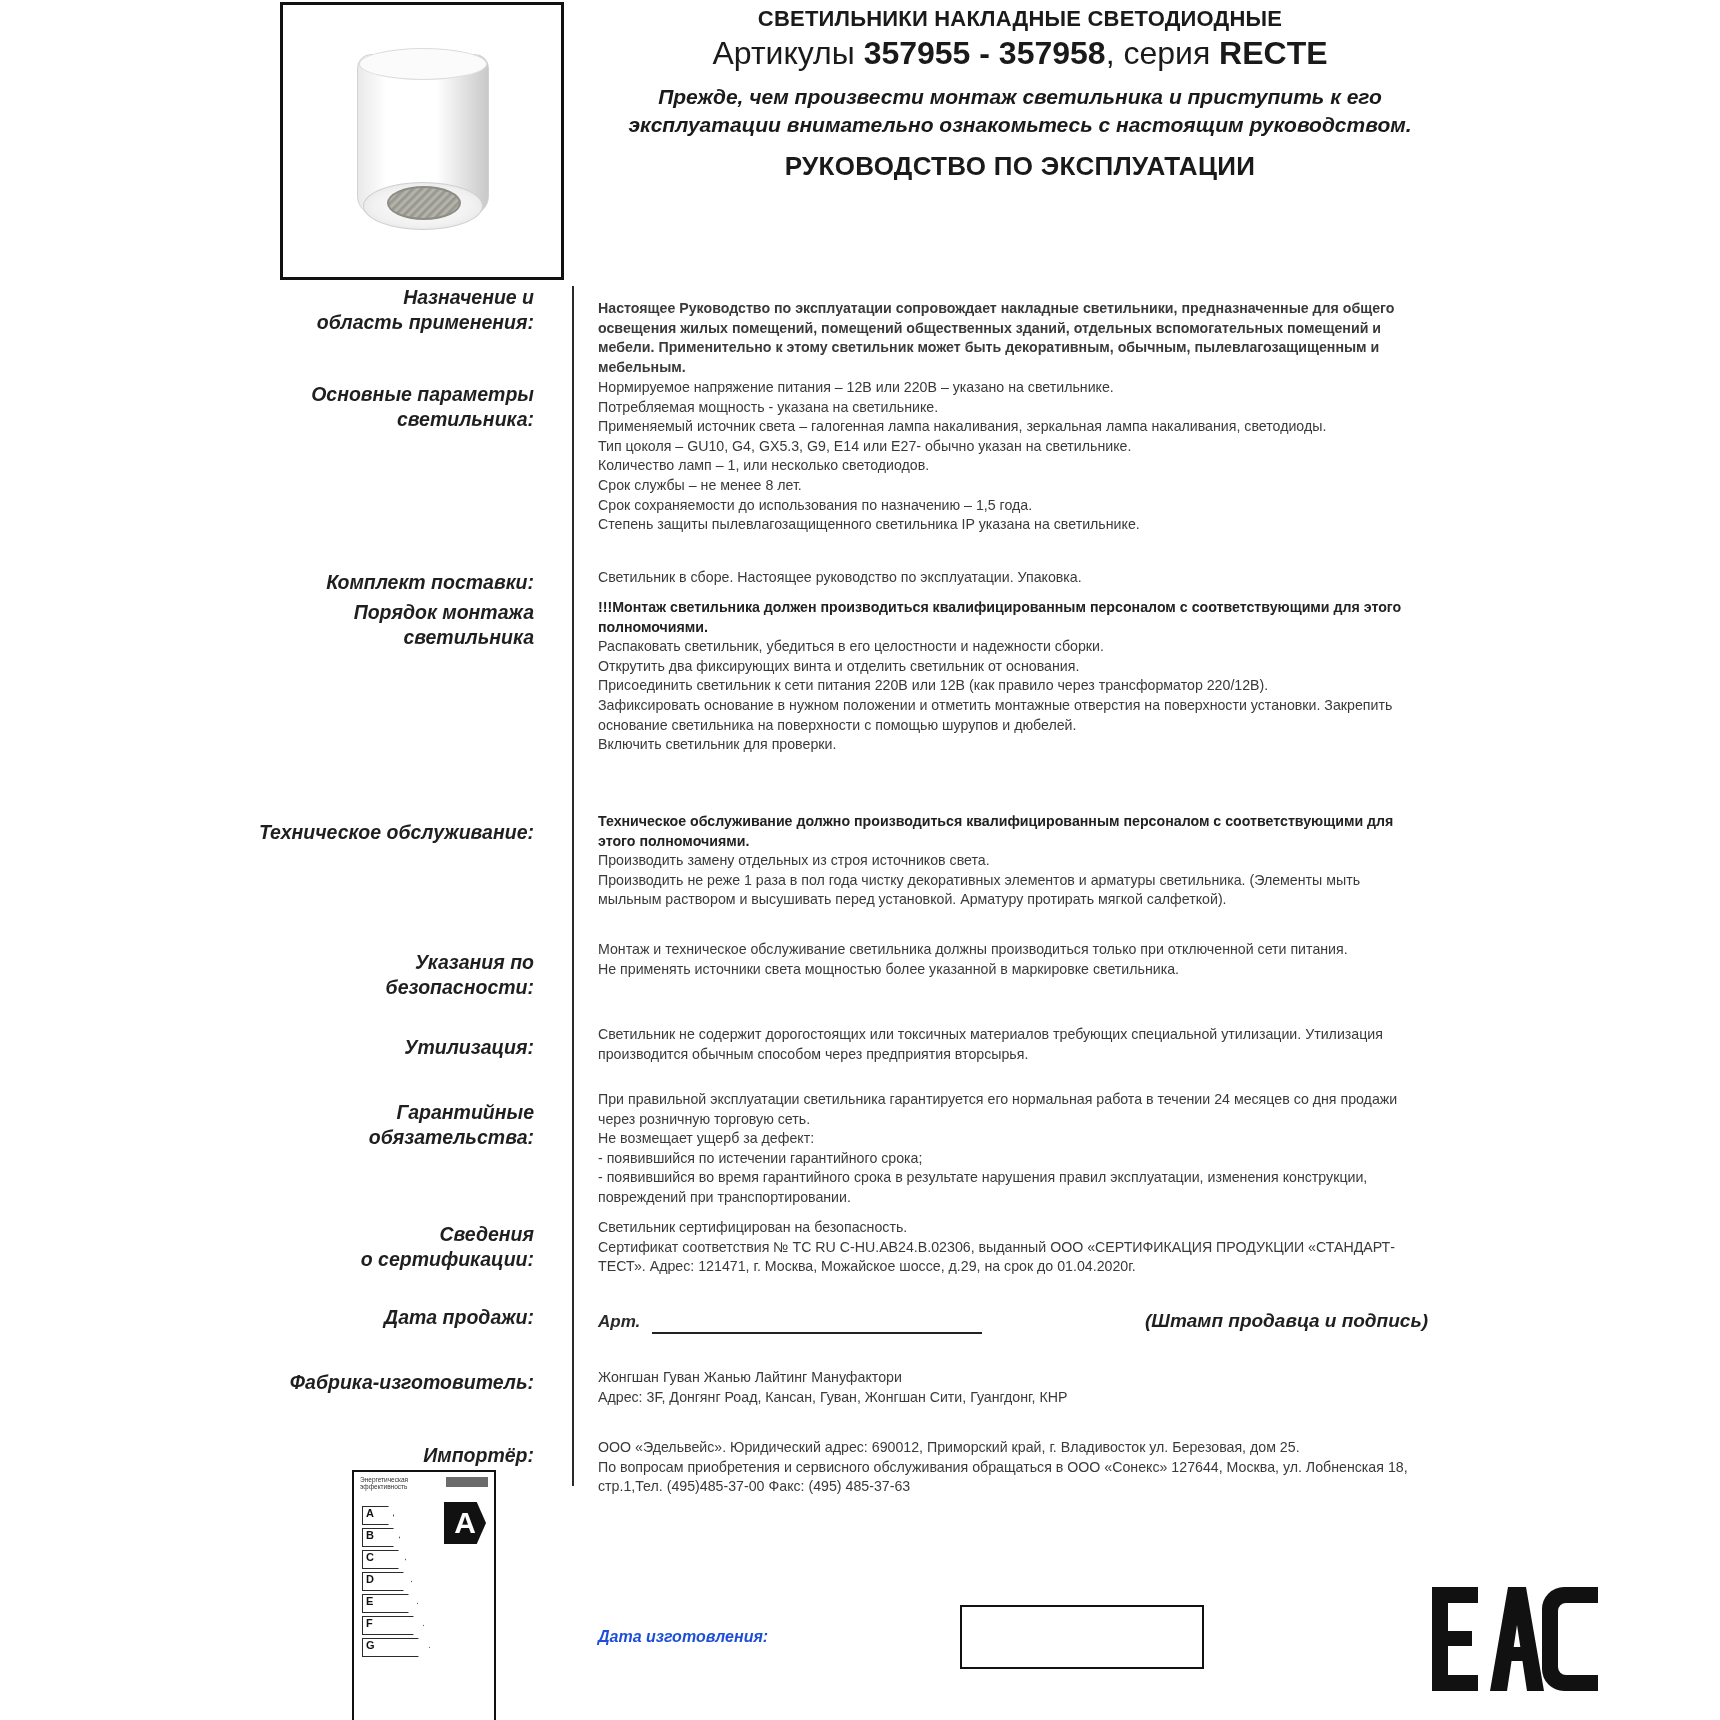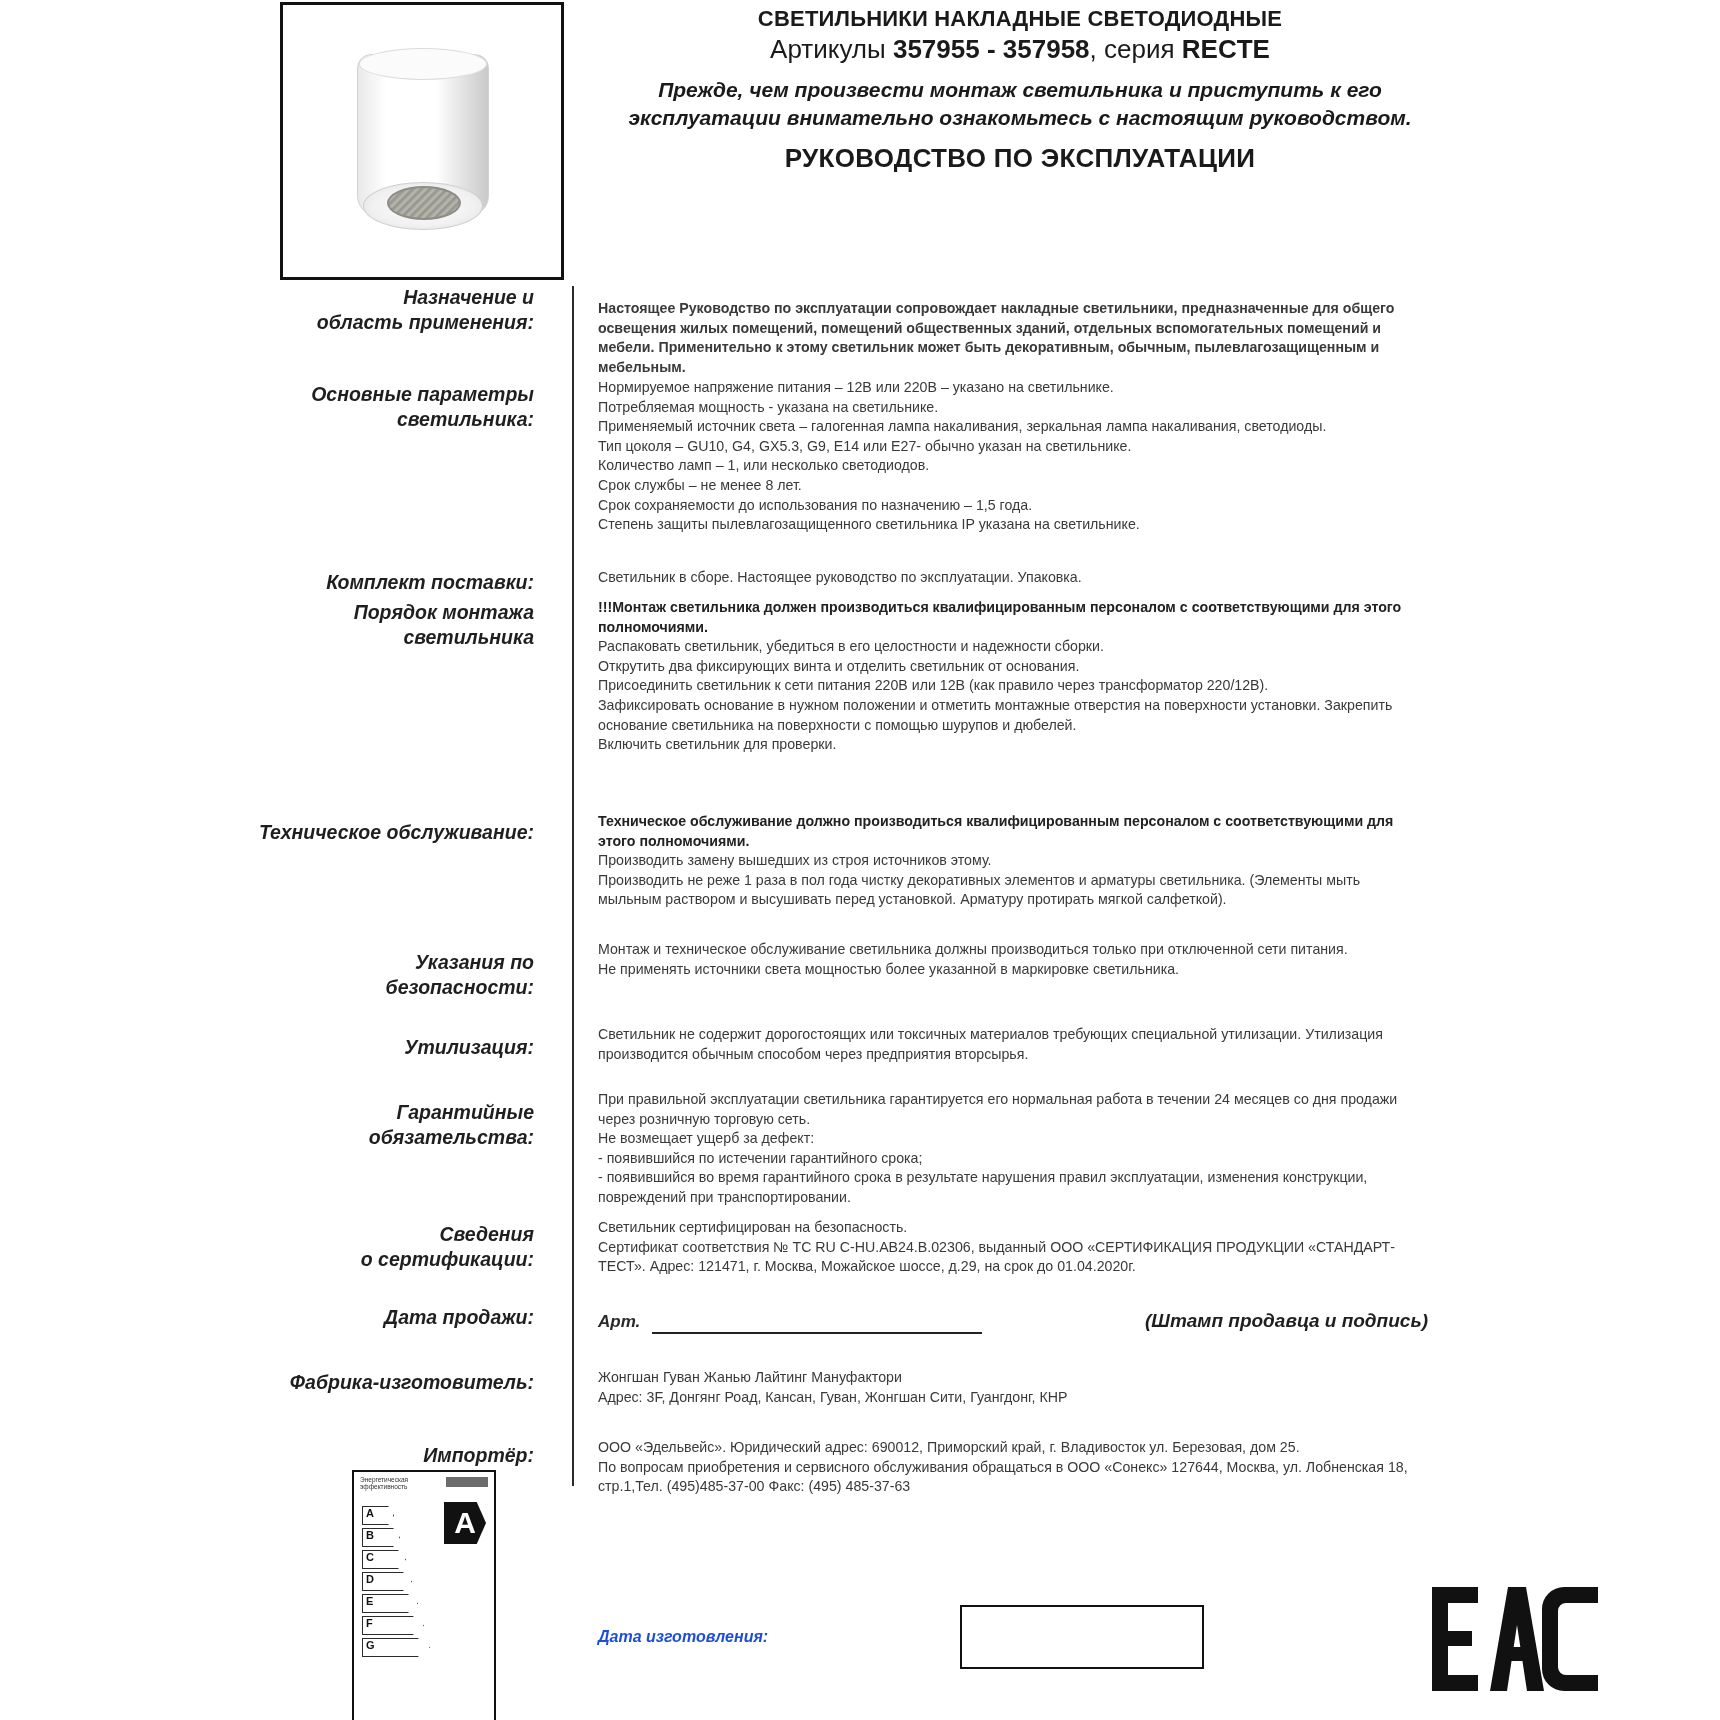--- a/index.html
+++ b/index.html
@@ -98,21 +98,21 @@
     width: 880px;
     text-align: center;
   }
   .title-main {
     font-size: 22px;
     font-weight: bold;
     letter-spacing: 0.2px;
     line-height: 1.15;
   }
   .title-sub {
-    font-size: 26px;
+    font-size: 32px;
     line-height: 1.25;
     margin-top: 2px;
   }
   .title-sub b { font-weight: bold; }
 
   .notice {
     margin-top: 10px;
     font-size: 21px;
     font-style: italic;
     font-weight: bold;
@@ -378,21 +378,21 @@
           <p>Открутить два фиксирующих винта и отделить светильник от основания.</p>
           <p>Присоединить светильник к сети питания 220В или 12В (как правило через трансформатор 220/12В).</p>
           <p>Зафиксировать основание в нужном положении и отметить монтажные отверстия на поверхности установки. Закрепить основание светильника на поверхности с помощью шурупов и дюбелей.</p>
           <p>Включить светильник для проверки.</p>
         </div>
       </div>
       <div class="row" style="top: 0px;">
         <div class="label" style="top: 820px;">Техническое обслуживание:</div>
         <div class="content" style="top: 812px;">
           <p class="strong">Техническое обслуживание должно производиться квалифицированным персоналом с соответствующими для этого полномочиями.</p>
-          <p>Производить замену вышедших из строя источников этому.</p>
+          <p>Производить замену отдельных из строя источников света.</p>
           <p>Производить не реже 1 раза в пол года чистку декоративных элементов и арматуры светильника. (Элементы мыть мыльным раствором и высушивать перед установкой. Арматуру протирать мягкой салфеткой).</p>
         </div>
       </div>
       <div class="row" style="top: 0px;">
         <div class="label" style="top: 950px;">Указания по<br>безопасности:</div>
         <div class="content" style="top: 940px;">
           <p>Монтаж и техническое обслуживание светильника должны производиться только при отключенной сети питания.</p>
           <p>Не применять источники света мощностью более указанной в маркировке светильника.</p>
         </div>
       </div>

